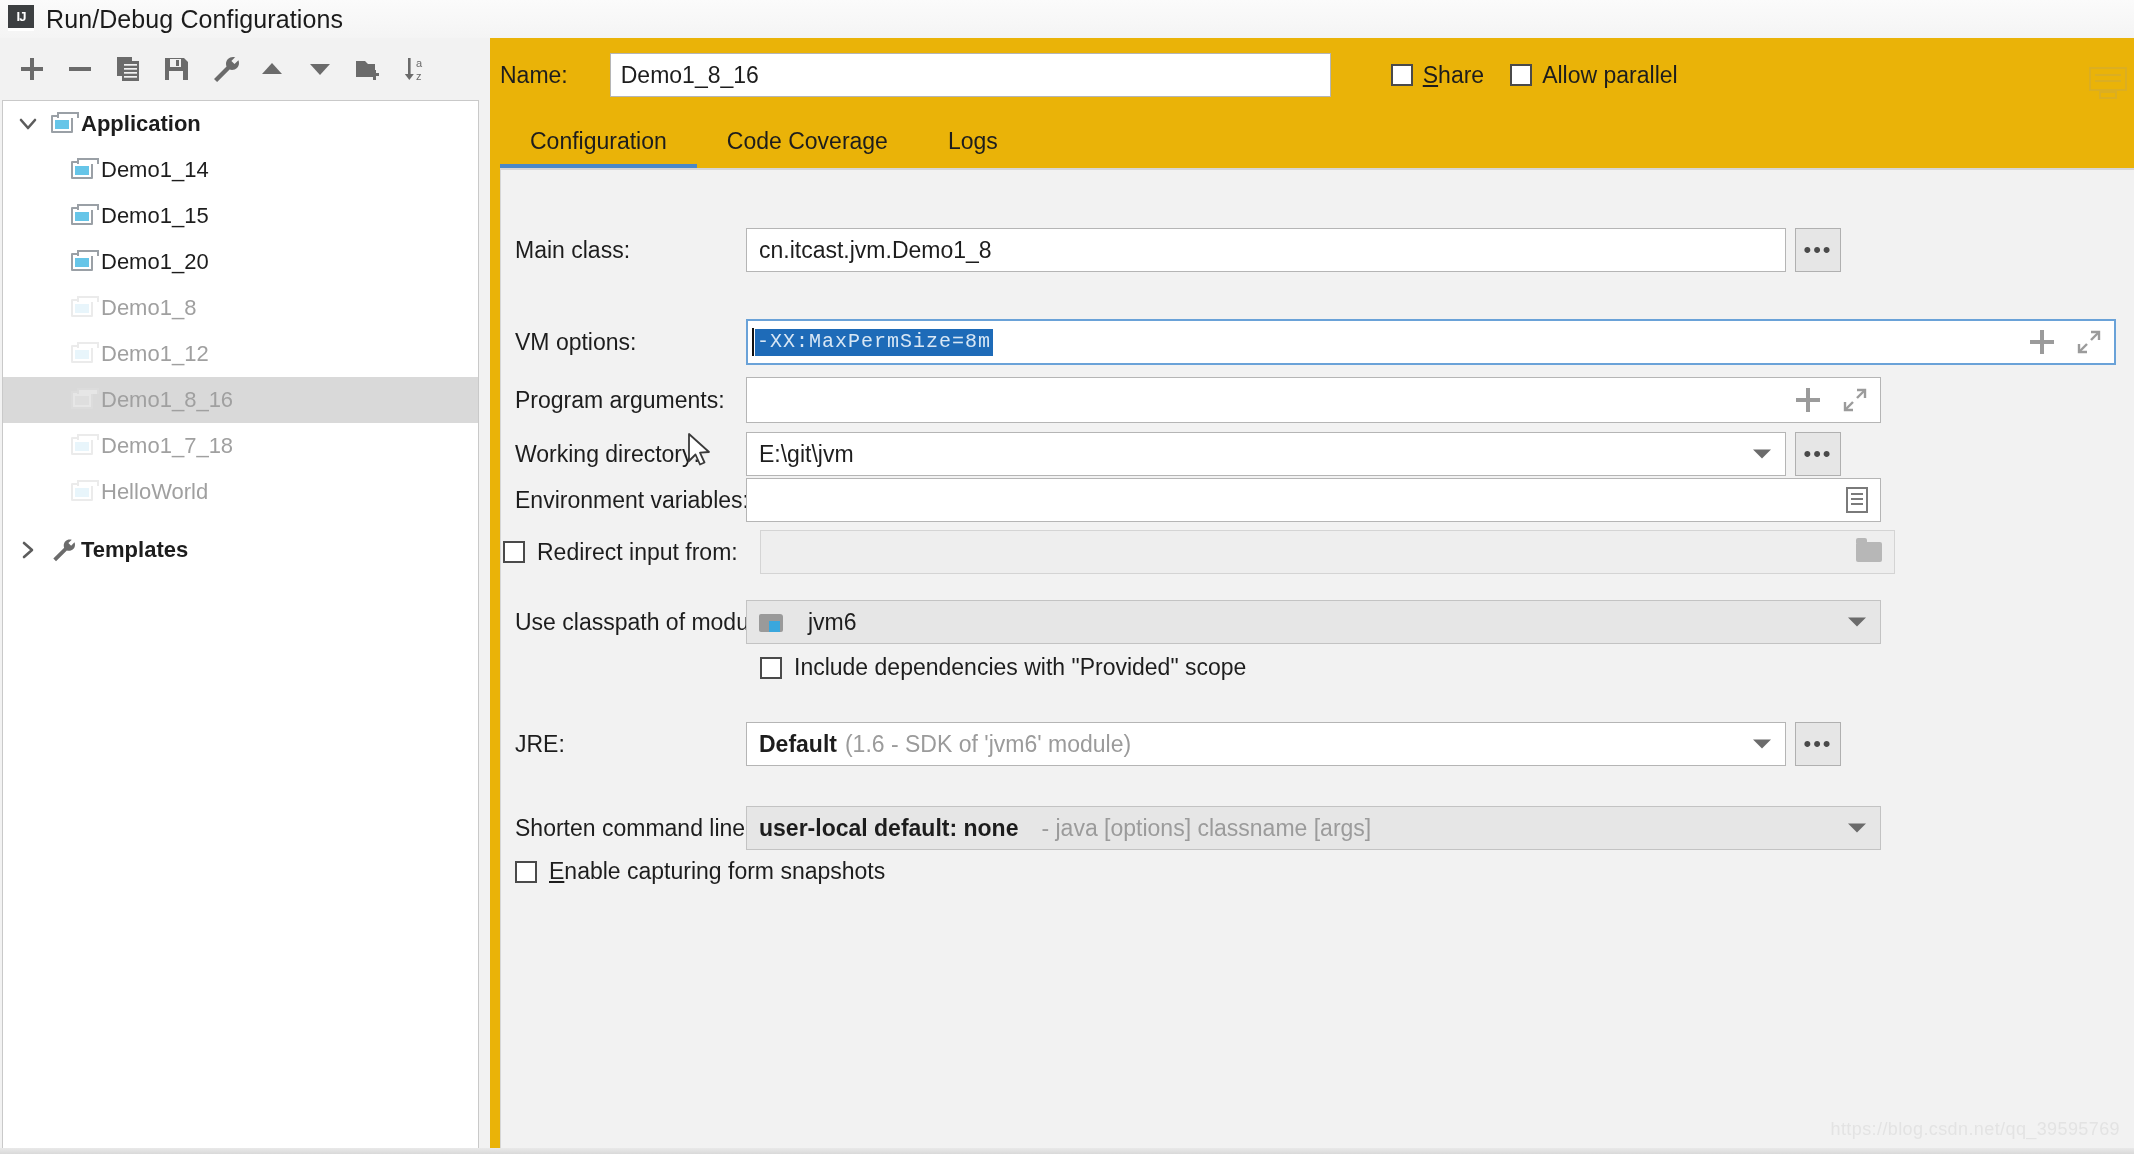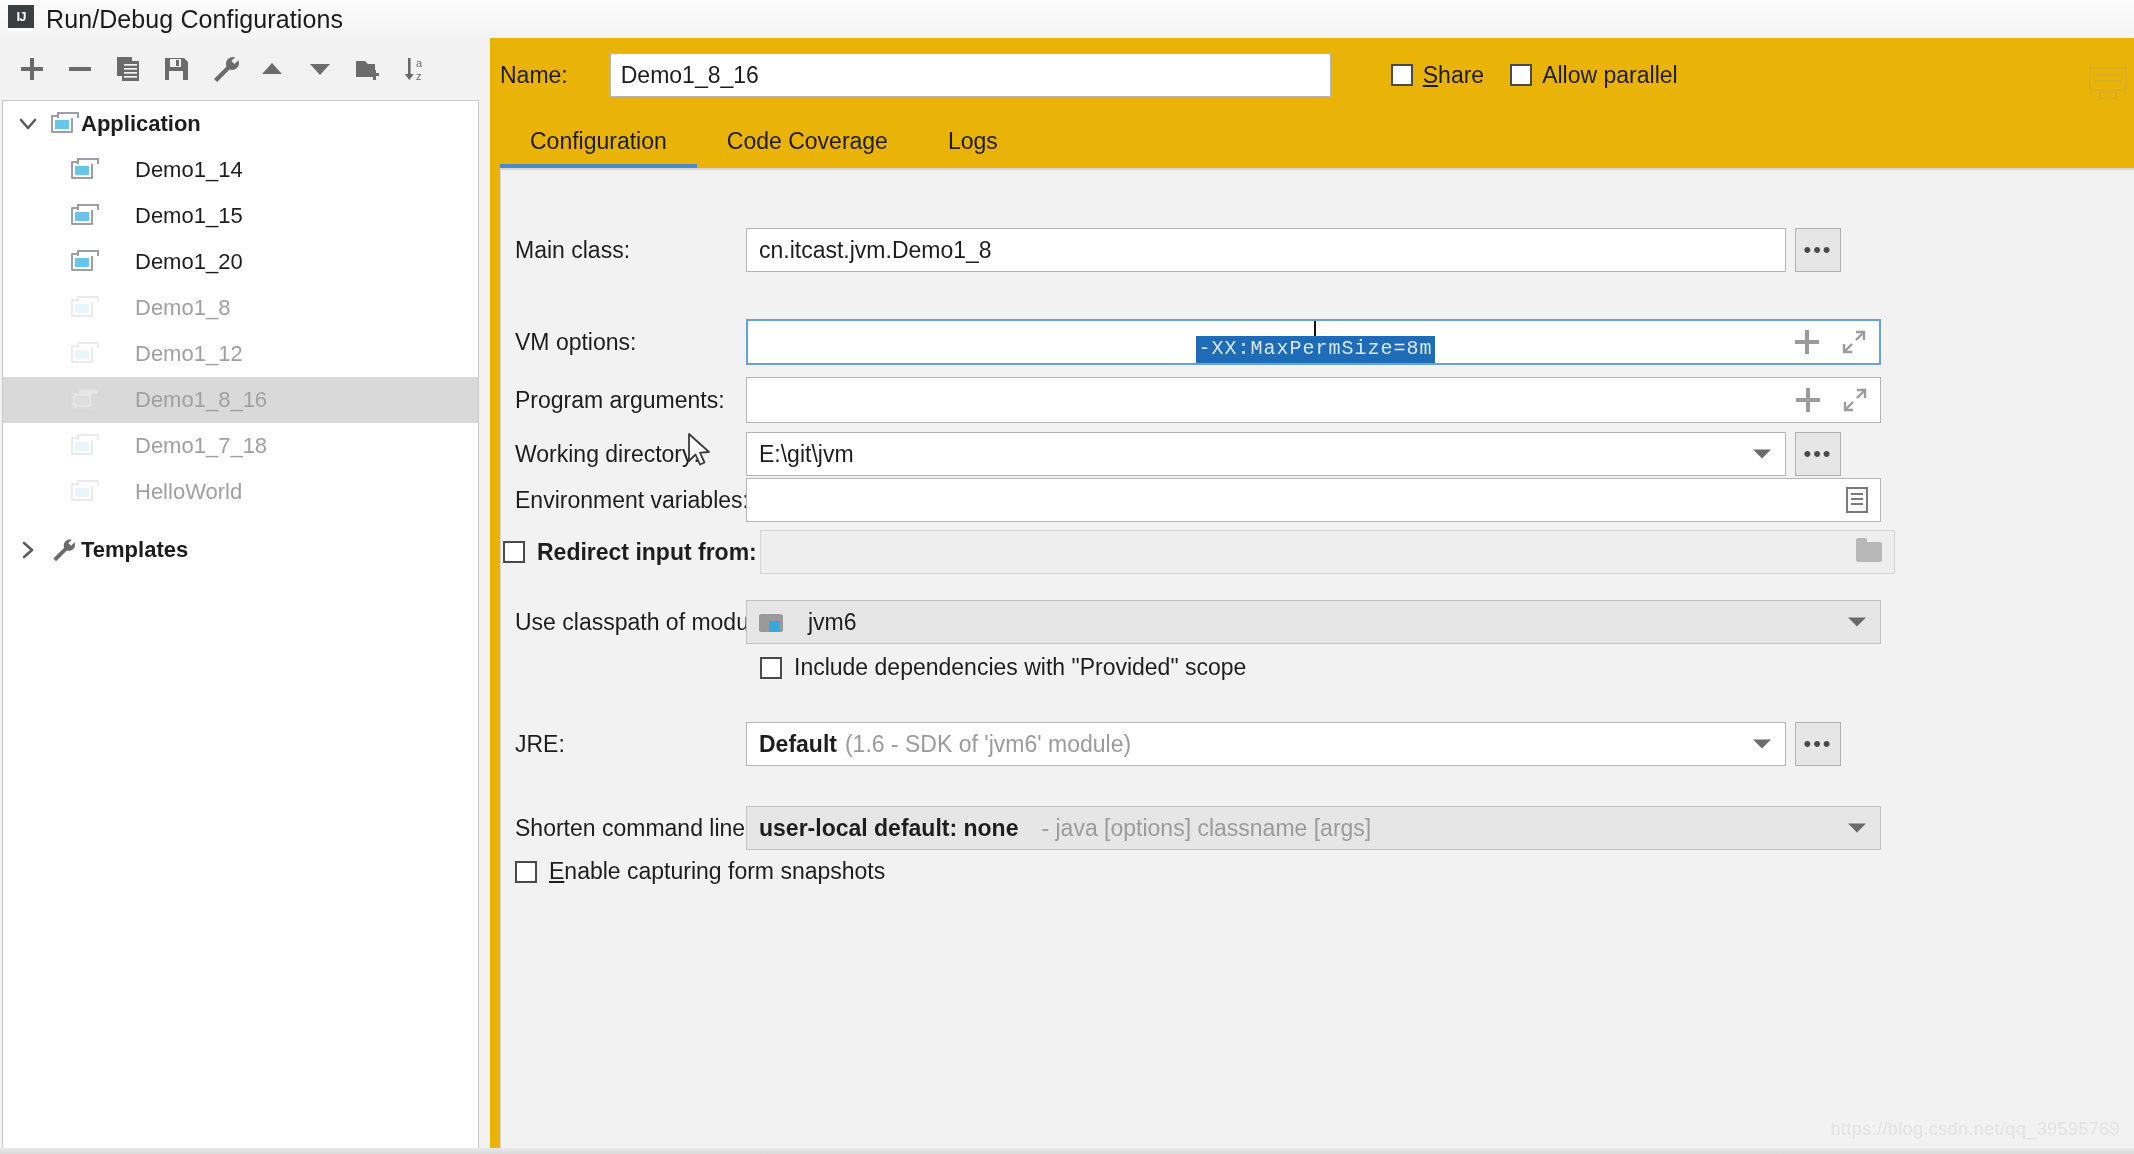--- a/index.html
+++ b/index.html
@@ -93,21 +93,21 @@
   }
   .tree-row .node-icon {
     width: 34px;
     flex: 0 0 34px;
     display: flex;
     align-items: center;
     justify-content: center;
   }
   .tree-row .node-label { margin-left: 2px; }
   .tree-row.lvl1 { padding-left: 8px; }
-  .tree-row.lvl2 { padding-left: 62px; gap: 34px; }
+  .tree-row.lvl2 { padding-left: 62px; }
   .tree-row.bold .node-label { font-weight: bold; }
   .tree-row.dim .node-label { color: #a0a0a0; }
 
   
   .app-ico {
     width: 22px; height: 18px;
     border: 2px solid #9aa0a6;
     background: #fff;
     position: relative;
     border-radius: 1px;
@@ -638,21 +638,21 @@
   <div class="form-card">
 
     <div class="frow" style="top:58px;">
       <span class="flabel">Main class:</span>
       <div class="ctl" style="width:1040px;">cn.itcast.jvm.Demo1_8</div>
       <div class="ellip-btn">•••</div>
     </div>
 
     <div class="frow" style="top:148px; height:48px;">
       <span class="flabel">VM options:</span>
-      <div class="vm-field" style="width:1135px;flex-direction:column;">
+      <div class="vm-field" style="width:1370px;">
         <span class="vm-caret"></span>
         <span class="vm-sel">-XX:MaxPermSize=8m</span>
         <span class="field-actions">
           <span class="plus-ico"></span>
           <svg width="26" height="26" viewBox="0 0 26 26">
             <path d="M15 3h8v8" stroke="#9b9b9b" stroke-width="2.4" fill="none"></path>
             <path d="M23 3l-8 8" stroke="#9b9b9b" stroke-width="2.4" fill="none"></path>
             <path d="M11 23H3v-8" stroke="#9b9b9b" stroke-width="2.4" fill="none"></path>
             <path d="M3 23l8-8" stroke="#9b9b9b" stroke-width="2.4" fill="none"></path>
           </svg>
@@ -686,21 +686,21 @@
     </div>
 
     <div class="frow" style="top:308px;">
       <span class="flabel">Environment variables:</span>
       <div class="ctl" style="width:1135px; justify-content:flex-end;">
         <span class="doc-ico"></span>
       </div>
     </div>
 
     <div class="frow" style="top:360px;">
-      <span class="flabel" style="display:flex;align-items:center;gap:12px;padding-left:2px;font-weight:bold;">
+      <span class="flabel" style="display:flex;align-items:center;gap:12px;padding-left:2px;">
         <span class="box"></span>
         <span>Redirect input from:</span>
       </span>
       <div class="ctl disabled" style="width:1135px; justify-content:flex-end; margin-left:14px;">
         <span class="folder-ico"></span>
       </div>
     </div>
 
     <div class="frow" style="top:430px;">
       <span class="flabel">Use classpath of module:</span>

